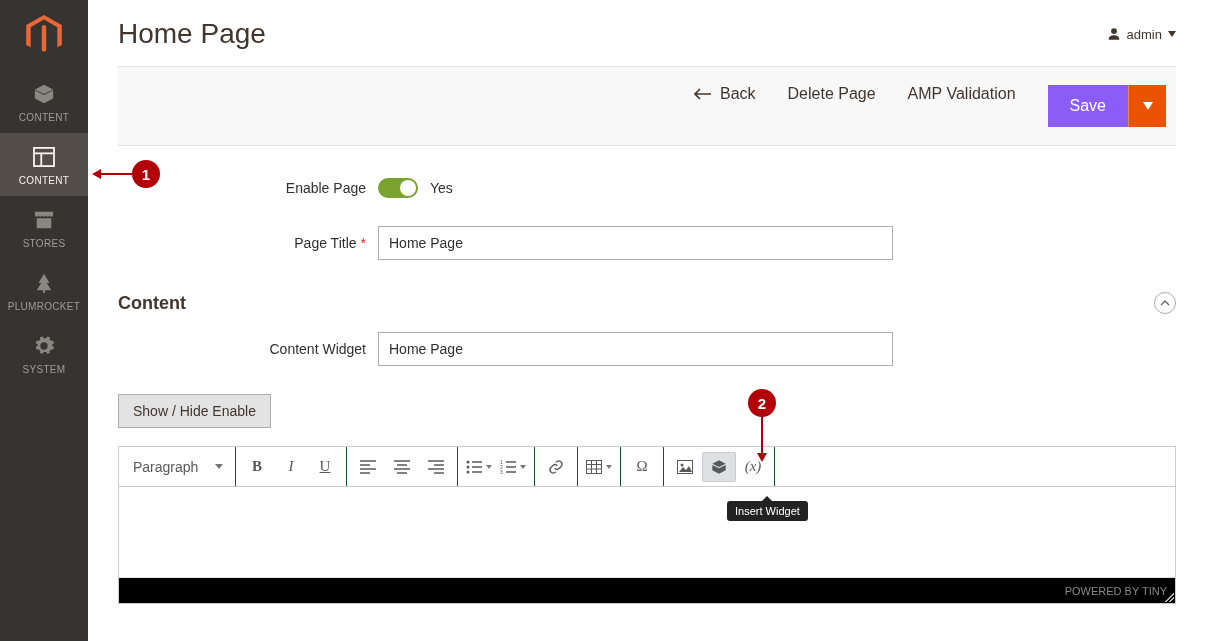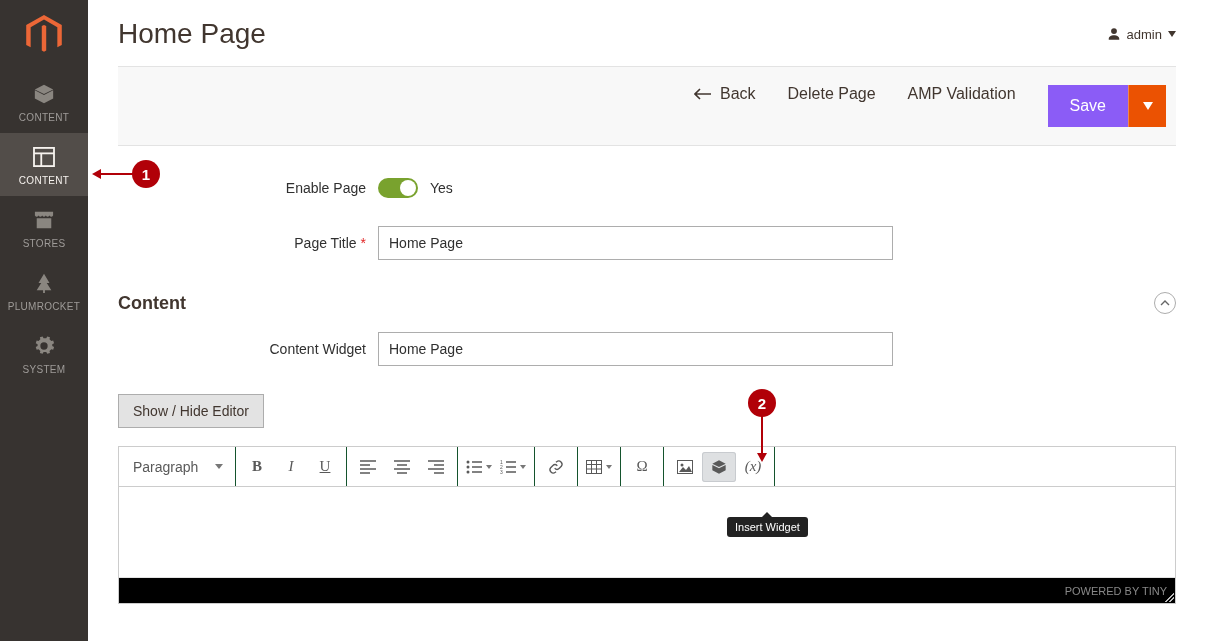--- a/index.html
+++ b/index.html
@@ -419,21 +419,21 @@
           <path fill="none" stroke="#666" stroke-width="1.4" d="M1 5 L5 1 L9 5"></path>
         </svg>
     </div>
   </div>
 
   <div class="form-row">
     <div class="form-label" style="width:260px">Content Widget</div>
     <input class="text-input" value="Home Page" style="">
   </div>
 
-  <button class="editor-btn">Show / Hide Editor</button>
+  <button class="editor-btn">Show / Hide Enable</button>
 
   <div class="editor-box">
     <div class="toolbar">
       <div class="tgroup">
         <div class="para-select">
           <span>Paragraph</span>
           <svg width="8" height="5" viewBox="0 0 8 5">
               <path fill="#777" d="M0 0 L8 0 L4 5 Z"></path>
             </svg>
         </div>
@@ -514,19 +514,19 @@
     </div>
     <div class="editor-body"></div>
     <div class="editor-footer">
       <span>POWERED BY TINY</span>
       <div class="resize-handle"></div>
     </div>
   </div>
 
 </div>
 
-<div class="tooltip" style="left:727px; top:517px;">Insert Widget</div>
+<div class="tooltip" style="left:727px; top:501px;">Insert Widget</div>
 
 <div class="callout" style="left:132px; top:160px;">1</div>
 <div class="arrow-h" style="left:100px; top:173px; width:33px;"></div>
 
 <div class="callout" style="left:748px; top:389px;">2</div>
 <div class="arrow-v" style="left:761px; top:416px; height:38px;"></div>
 
 </body></html>

